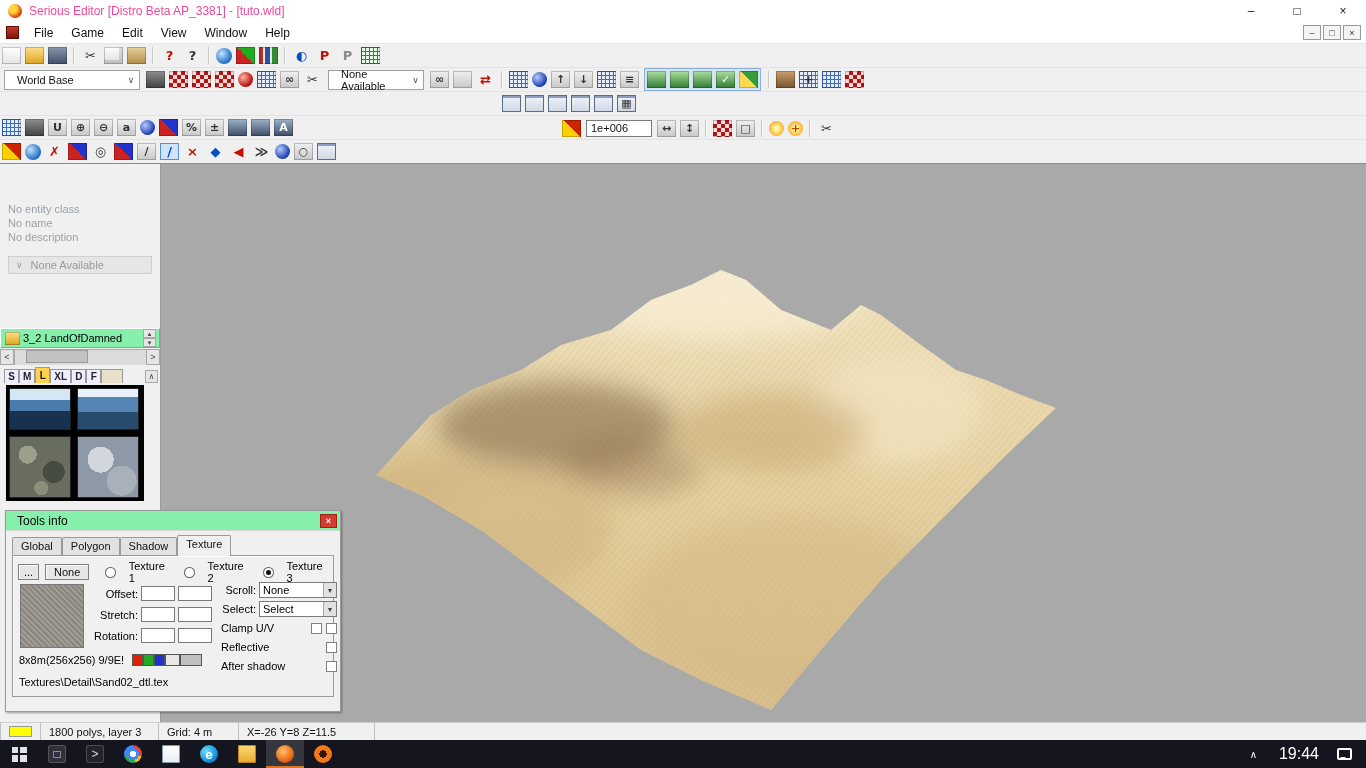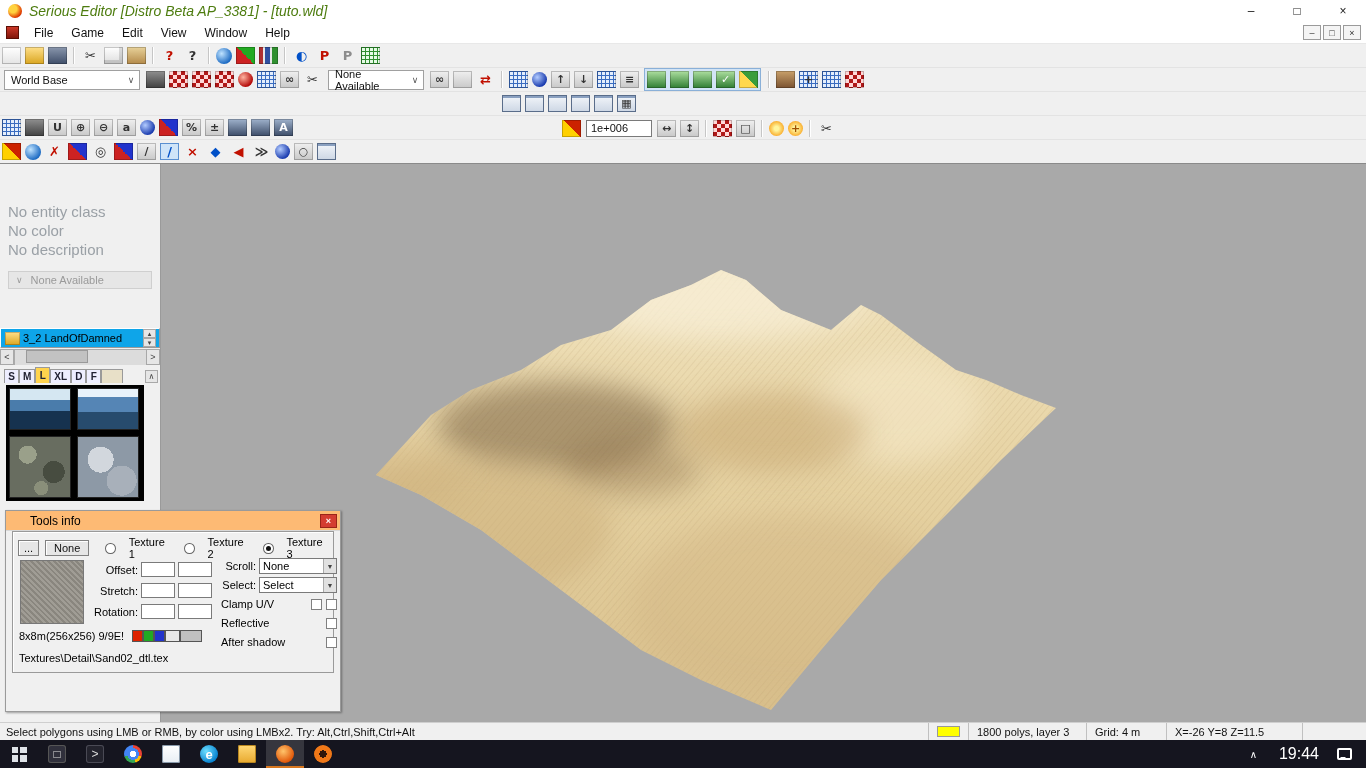--- a/index.html
+++ b/index.html
@@ -3,21 +3,21 @@
 <meta charset="utf-8">
 <style>
   *{margin:0;padding:0;box-sizing:border-box;}
   html,body{width:1366px;height:768px;overflow:hidden;}
   body{font-family:"Liberation Sans",sans-serif;font-size:12px;background:#f0f0f0;position:relative;color:#000;}
 
   
   .titlebar{position:absolute;top:0;left:0;width:1366px;height:22px;background:#fff;display:flex;align-items:center;}
   .app-icon{width:14px;height:14px;margin:0 7px 0 8px;border-radius:50%;
     background:radial-gradient(circle at 35% 35%,#ffd23f 0 30%,#e03a00 70%,#7a1a00);flex:none;}
-  .title-text{font-size:14px;color:#4d7c0f;white-space:nowrap;font-style:italic;}
+  .title-text{font-size:12px;color:#ec4899;white-space:nowrap;}
   .cap-btns{margin-left:auto;display:flex;height:100%;}
   .cap{width:46px;height:22px;display:flex;align-items:center;justify-content:center;font-size:12px;color:#222;}
   .menubar{position:absolute;top:22px;left:0;width:1366px;height:22px;background:#fff;display:flex;align-items:center;border-bottom:1px solid #e8e8e8;}
   .doc-ic{width:13px;height:13px;margin:0 6px 0 6px;background:linear-gradient(#d23a2a,#7a1408);box-shadow:inset 0 0 0 1px #5a0f05;flex:none;}
   .menu-item{padding:2px 9px;font-size:12px;color:#111;}
   .mdi{margin-left:auto;display:flex;gap:2px;padding-right:5px;}
   .mdib{width:18px;height:15px;border:1px solid #9a9a9a;background:#f4f4f4;display:flex;align-items:center;justify-content:center;font-size:9px;color:#333;}
 
   
   .tbrow{position:absolute;left:0;width:1366px;height:24px;background:#f0f0f0;display:flex;align-items:center;}
@@ -56,37 +56,37 @@
   .i-frame{background:linear-gradient(#f4f7fb,#ccd6e4);box-shadow:inset 0 0 0 1px #5a6d8a,inset 0 4px 0 -1px #8aa0c0;}
   .i-photo{background:linear-gradient(#9fb2cc,#3c4c68);color:#fff;}
   .i-sun{background:radial-gradient(circle,#fff59d 20%,#f9a825 75%);border-radius:50%;box-shadow:none;width:15px;height:15px;color:#a05000;}
   .i-brown{background:linear-gradient(#c9a06a,#7a5230);}
   .i-redgreen{background:linear-gradient(45deg,#cc2222 0 50%,#22aa22 50%);}
   .i-redblue{background:linear-gradient(45deg,#cc2222 0 50%,#2233cc 50%);}
   .i-redyellow{background:linear-gradient(45deg,#ffd000 0 50%,#cc2200 50%);}
   .ti.hl{background:#cfe4f8;box-shadow:inset 0 0 0 1px #5a8fd0;}
   .grp-hl{background:#d2e4f6;box-shadow:inset 0 0 0 1px #8ab0d8;margin:0 3px;padding:0 1px;}
   .tcombo{height:20px;margin:2px 4px;background:#fff;border:1px solid #a0a0a0;display:inline-flex;align-items:center;
-          font-size:11px;padding-left:6px;flex:none;color:#111;}
+          font-size:11px;padding-left:12px;flex:none;color:#111;}
   .w132{width:132px;}.w96{width:96px;}
   .carr{margin-left:auto;width:16px;text-align:center;color:#555;font-size:9px;}
   .row4mid{position:absolute;left:560px;top:0;height:24px;display:flex;align-items:center;}
   .tinput{width:66px;height:17px;background:#fff;border:1px solid #7a7a7a;font-size:11px;padding:1px 4px;margin:0 3px;color:#111;}
   .r3set{margin-left:500px;}
 
   
   .main-divider{position:absolute;top:163px;left:0;width:1366px;height:1px;background:#8a8a8a;}
   .leftpanel{position:absolute;top:164px;left:0;width:161px;height:558px;background:#f0f0f0;border-right:1px solid #9a9a9a;}
   .lp-lines{padding-top:38px;}
-  .lp-line{color:#9aa0a6;font-size:15px;padding:1px 8px;}
+  .lp-line{color:#9aa0a6;font-size:11px;padding:1px 8px;}
   .lp-combo{margin:12px 8px 0;height:18px;background:#e6e6e6;border:1px solid #cfcfcf;color:#9a9a9a;display:flex;align-items:center;
             font-size:11px;gap:8px;padding:0 7px;}
   .lp-arr{font-size:9px;color:#9a9a9a;}
   .texbrowser{position:absolute;top:164px;left:0;right:0;}
-  .tex-header{height:20px;display:flex;align-items:center;background:#0ea5e9;border:1px solid;border-color:#fff #9a9a9a #9a9a9a #fff;padding:0 2px;}
+  .tex-header{height:20px;display:flex;align-items:center;background:#86efac;border:1px solid;border-color:#fff #9a9a9a #9a9a9a #fff;padding:0 2px;}
   .thsm{width:15px;height:13px;margin:0 3px 0 2px;}
   .tex-title{font-size:11px;flex:1;white-space:nowrap;overflow:hidden;}
   .spin{display:flex;flex-direction:column;margin-right:1px;}
   .spb{background:#e6e6e6;border:1px solid #a8a8a8;color:#444;font-size:7px;line-height:7px;width:13px;height:9px;display:flex;align-items:center;justify-content:center;}
   .tex-scroll{height:16px;display:flex;align-items:stretch;margin-top:1px;}
   .tex-scroll .spb{width:14px;height:16px;font-size:9px;}
   .track{flex:1;background:#dcdcdc;box-shadow:inset 1px 1px 0 #aaa;position:relative;}
   .thumbbar{position:absolute;left:12px;top:1px;width:62px;height:13px;background:#c2c2c2;border:1px solid #9a9a9a;}
   .tex-tabs-row{display:flex;align-items:flex-end;height:16px;margin-top:2px;padding-left:4px;}
   .xtabs{display:flex;align-items:flex-end;flex:1;}
@@ -104,21 +104,21 @@
                         radial-gradient(circle at 72% 58%,#474c40 0 11px,transparent 11px),
                         radial-gradient(circle at 52% 84%,#8a8f7a 0 7px,transparent 7px);background-color:#686d60;}
   .th4{background-image:radial-gradient(circle at 38% 38%,#d2d7dd 0 13px,transparent 13px),
                         radial-gradient(circle at 72% 72%,#a8b0ba 0 15px,transparent 15px);background-color:#8d99a6;}
 
   .viewport{position:absolute;top:164px;left:161px;width:1205px;height:558px;background:#a9a9a9;}
 
   
   .tools{position:absolute;left:5px;top:510px;width:336px;height:202px;background:#f0f0f0;border:1px solid #9a9a9a;
          box-shadow:1px 1px 2px rgba(0,0,0,.35);z-index:20;}
-  .tools-title{height:20px;background:#fdba74;display:flex;align-items:center;padding-left:24px;font-size:12px;border-bottom:1px solid #d8d8d8;}
+  .tools-title{height:20px;background:#86efac;display:flex;align-items:center;padding-left:11px;font-size:12px;border-bottom:1px solid #d8d8d8;}
   .tclose{margin-left:auto;margin-right:3px;width:17px;height:14px;background:#d43c31;color:#fff;font-size:9px;font-weight:bold;
           display:flex;align-items:center;justify-content:center;border:1px solid #9a2318;}
   .tools-tabs{display:flex;padding:4px 6px 0;position:relative;z-index:2;}
   .ttab{padding:2px 8px 3px;font-size:11px;border:1px solid #9a9a9a;border-bottom:none;background:#e2e2e2;margin-top:2px;
         border-radius:2px 2px 0 0;color:#111;}
   .ttab.active{background:#f0f0f0;margin-top:0;margin-bottom:-1px;padding-bottom:4px;}
   .tools-body{margin:0 6px 6px;border:1px solid #9a9a9a;box-shadow:inset 1px 1px 0 #fff;position:relative;height:142px;background:#f0f0f0;}
   .trow{position:absolute;top:4px;left:5px;right:4px;display:flex;align-items:center;gap:6px;}
   .btn3d{background:#e6e6e6;border:1px solid #808080;box-shadow:inset 1px 1px 0 #fff;font-size:11px;height:16px;
          display:inline-flex;align-items:center;justify-content:center;color:#111;}
@@ -339,21 +339,21 @@
       <span class="ti i-gray">○</span>
       <span class="ti i-frame"></span>
     </span>
 </div>
 
 <div class="main-divider"></div>
 
 <div class="leftpanel">
   <div class="lp-lines">
     <div class="lp-line">No entity class</div>
-    <div class="lp-line">No color</div>
+    <div class="lp-line">No name</div>
     <div class="lp-line">No description</div>
   </div>
   <div class="lp-combo">
     <span class="lp-arr">∨</span>
     <span>None Available</span>
   </div>
 
   <div class="texbrowser">
     <div class="tex-header">
       <span class="ti i-folder thsm"></span>
@@ -422,20 +422,26 @@
       <ellipse cx="215" cy="310" rx="90" ry="40" fill="#cdb07c" opacity="0.4" filter="url(#blur1)"></ellipse>
     </g>
   </svg>
 </div>
 
 <div class="tools">
   <div class="tools-title">
     <span>Tools info</span>
     <span class="tclose">×</span>
   </div>
+  <div id="tools-tabs" class="tools-tabs">
+      <span class="ttab">Global</span>
+      <span class="ttab">Polygon</span>
+      <span class="ttab">Shadow</span>
+      <span class="ttab active">Texture</span>
+    </div>
   <div class="tools-body">
     <div class="trow">
       <span class="btn3d wsm">...</span>
       <span class="btn3d wnone">None</span>
       <span id="tools-radios" class="radios">
         <span class="radio">
           <span class="rdot"></span>
           <span>Texture 1</span>
         </span>
         <span class="radio">
@@ -503,21 +509,20 @@
           <span class="swatch" style="background: rgb(34, 51, 204);"></span>
           <span class="swatch" style="background: rgb(232, 232, 232); width: 15px;"></span>
           <span class="swatch" style="background: rgb(192, 192, 192); width: 22px;"></span>
         </span>
     </div>
     <div class="tpath">Textures\Detail\Sand02_dtl.tex</div>
   </div>
 </div>
 
 <div class="statusbar">
-  <span class="sb-msg">Select polygons using LMB or RMB, by color using LMBx2. Try: Alt,Ctrl,Shift,Ctrl+Alt</span>
   <span class="sb-cell w34">
     <span id="sb-swatch" class="sb-swatch" style="background: rgb(255, 255, 0);"></span>
   </span>
   <span class="sb-cell w112">1800 polys, layer 3</span>
   <span class="sb-cell w76">Grid: 4 m</span>
   <span class="sb-cell w132">X=-26 Y=8 Z=11.5</span>
   <span class="sb-cell w64"></span>
 </div>
 
 <div class="taskbar">

